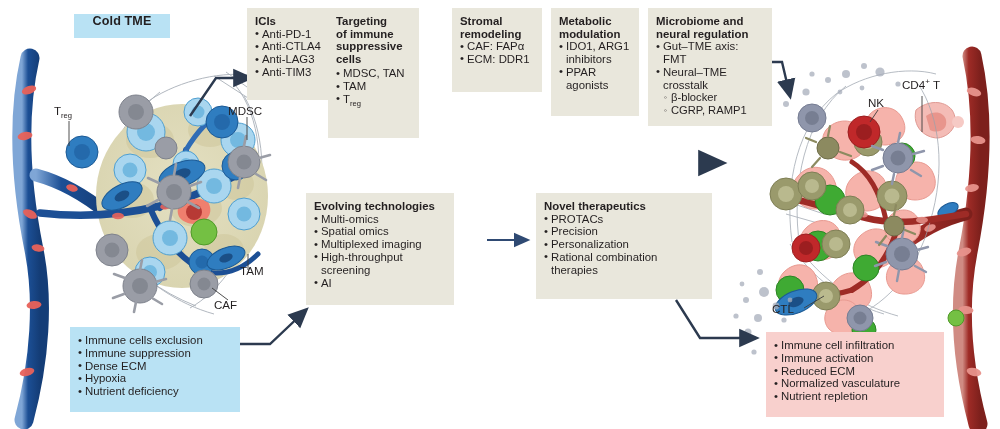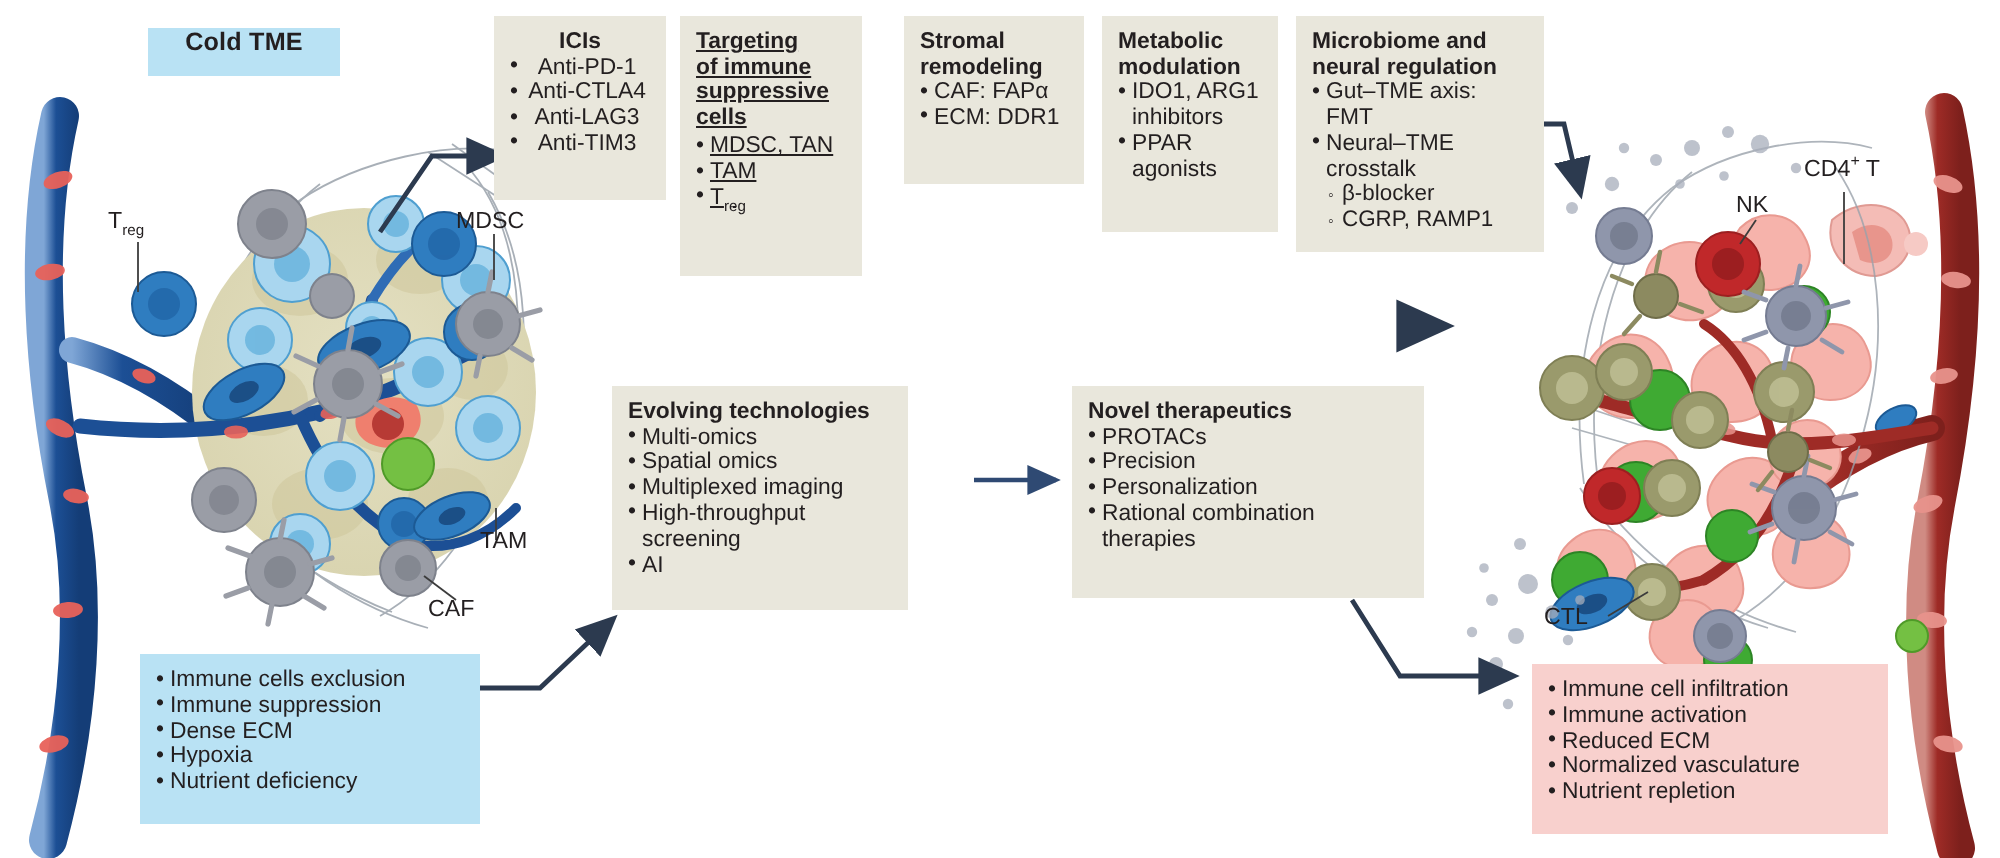--- a/index.html
+++ b/index.html
@@ -428,31 +428,31 @@
   </div>
   <div class="anno" style="left:228px;top:104px;">MDSC</div>
   <div class="anno" style="left:240px;top:264px;">TAM</div>
   <div class="anno" style="left:214px;top:298px;">CAF</div>
   <div class="anno" style="left:868px;top:96px;">NK</div>
   <div class="anno" style="left:902px;top:78px;">
     <span>CD4</span><sup>+</sup><span> T</span>
   </div>
   <div class="anno" style="left:772px;top:302px;text-align:center;">CTL</div>
 
-  <div class="box beige pad" style="left:247px;top:8px;width:86px;height:92px;text-align:center;">
+  <div class="box beige pad" style="left:247px;top:8px;width:86px;height:92px;">
     <span class="hd">ICIs</span>
     <ul>
       <li>Anti-PD-1</li>
       <li>Anti-CTLA4</li>
       <li>Anti-LAG3</li>
       <li>Anti-TIM3</li>
     </ul>
   </div>
 
-  <div class="box beige pad" style="left:340px;top:8px;width:91px;height:130px;text-decoration:underline;">
+  <div class="box beige pad" style="left:328px;top:8px;width:91px;height:130px;">
     <span class="hd" style="white-space:pre-line;">Targeting
 of immune
 suppressive
 cells</span>
     <ul style="margin-top:2px;">
       <li>MDSC, TAN</li>
       <li>TAM</li>
       <li><span>T</span><sub style="font-size:7.6px;">reg</sub></li>
     </ul>
   </div>

